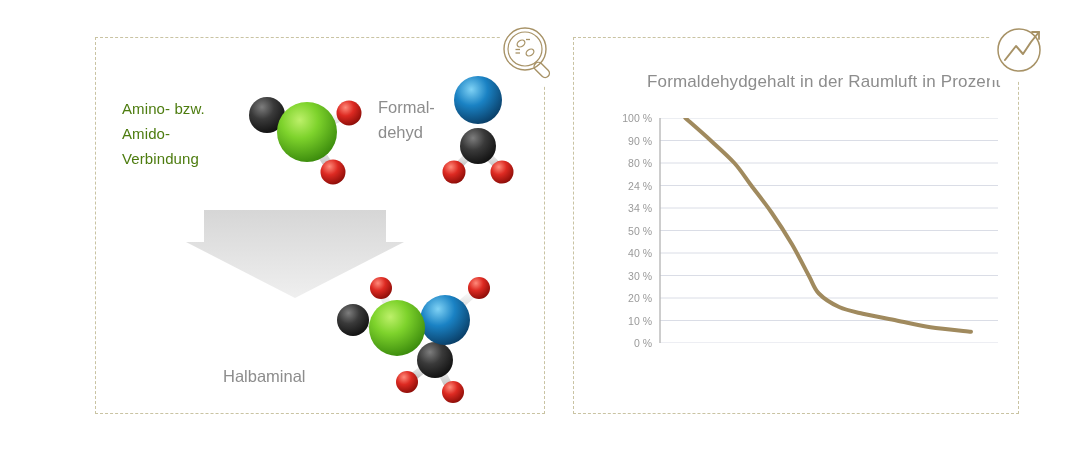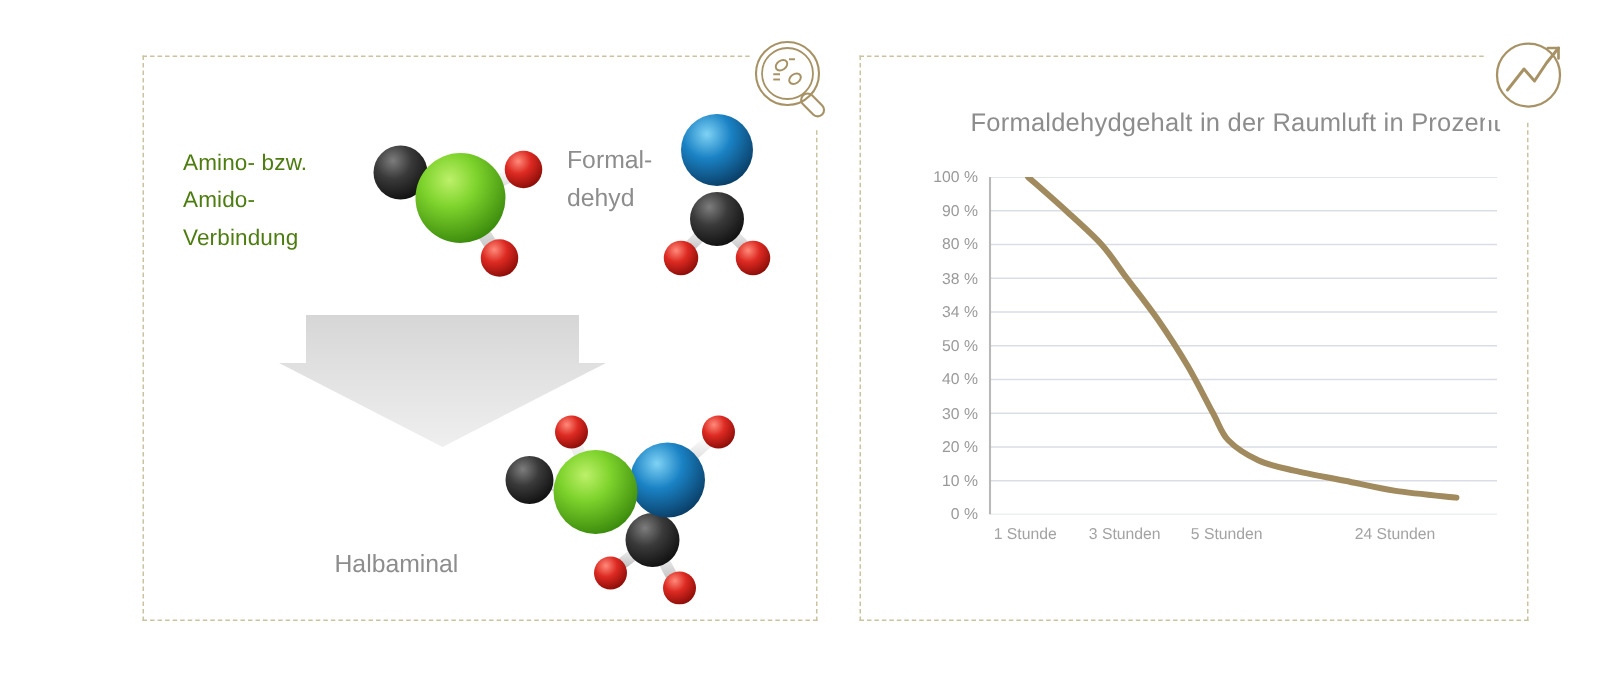--- a/index.html
+++ b/index.html
@@ -297,21 +297,21 @@
   </div>
 
   <div class="chart-title">Formaldehydgehalt in der Raumluft in Prozent</div>
 
   <div class="chart-area">
 
     <div class="yticks-col">
       <div class="ytick" style="top:0%">100 %</div>
       <div class="ytick" style="top:10%">90 %</div>
       <div class="ytick" style="top:20%">80 %</div>
-      <div class="ytick" style="top:30%">38 %</div>
+      <div class="ytick" style="top:30%">24 %</div>
       <div class="ytick" style="top:40%">34 %</div>
       <div class="ytick" style="top:50%">50 %</div>
       <div class="ytick" style="top:60%">40 %</div>
       <div class="ytick" style="top:70%">30 %</div>
       <div class="ytick" style="top:80%">20 %</div>
       <div class="ytick" style="top:90%">10 %</div>
       <div class="ytick" style="top:100%">0 %</div>
     </div>
 
     <svg class="plot" id="plot-svg" viewBox="0 0 340 225" preserveAspectRatio="none">
@@ -325,22 +325,16 @@
           <line x1="2" x2="340" y1="135" y2="135" stroke="#dadde6" stroke-width="1"></line>
           <line x1="2" x2="340" y1="157.5" y2="157.5" stroke="#dadde6" stroke-width="1"></line>
           <line x1="2" x2="340" y1="180" y2="180" stroke="#dadde6" stroke-width="1"></line>
           <line x1="2" x2="340" y1="202.5" y2="202.5" stroke="#dadde6" stroke-width="1"></line>
           <line x1="2" x2="340" y1="225" y2="225" stroke="#dadde6" stroke-width="1"></line>
         </g>
       <line x1="2" y1="0" x2="2" y2="225" stroke="#b8b8b8" stroke-width="1.4"></line>
       <path id="curve" fill="none" stroke="#a08a5e" stroke-width="4" stroke-linecap="round" stroke-linejoin="round" d="M 27.35 0.00 C 31.41 3.60, 44.86 15.30, 52.70 22.50 C 60.54 29.70, 69.87 37.80, 76.36 45.00 C 82.85 52.20, 87.31 59.58, 93.26 67.50 C 99.21 75.42, 107.05 85.14, 113.54 94.50 C 120.03 103.86, 127.87 115.92, 133.82 126.00 C 139.77 136.08, 146.39 149.58, 150.72 157.50 C 155.05 165.42, 155.99 170.46, 160.86 175.50 C 165.73 180.54, 174.11 185.76, 181.14 189.00 C 188.17 192.24, 195.61 193.59, 204.80 195.75 C 213.99 197.91, 227.78 200.34, 238.60 202.50 C 249.42 204.66, 260.50 207.45, 272.40 209.25 C 284.30 211.05, 306.47 213.03, 312.96 213.75"></path>
     </svg>
 
-    <div class="xticks-row">
-      <div class="xtick" style="left:7.5%">1 Stunde</div>
-      <div class="xtick" style="left:27%">3 Stunden</div>
-      <div class="xtick" style="left:47%">5 Stunden</div>
-      <div class="xtick" style="left:80%">24 Stunden</div>
-    </div>
 
   </div>
 
 </div>
 
 </body></html>

